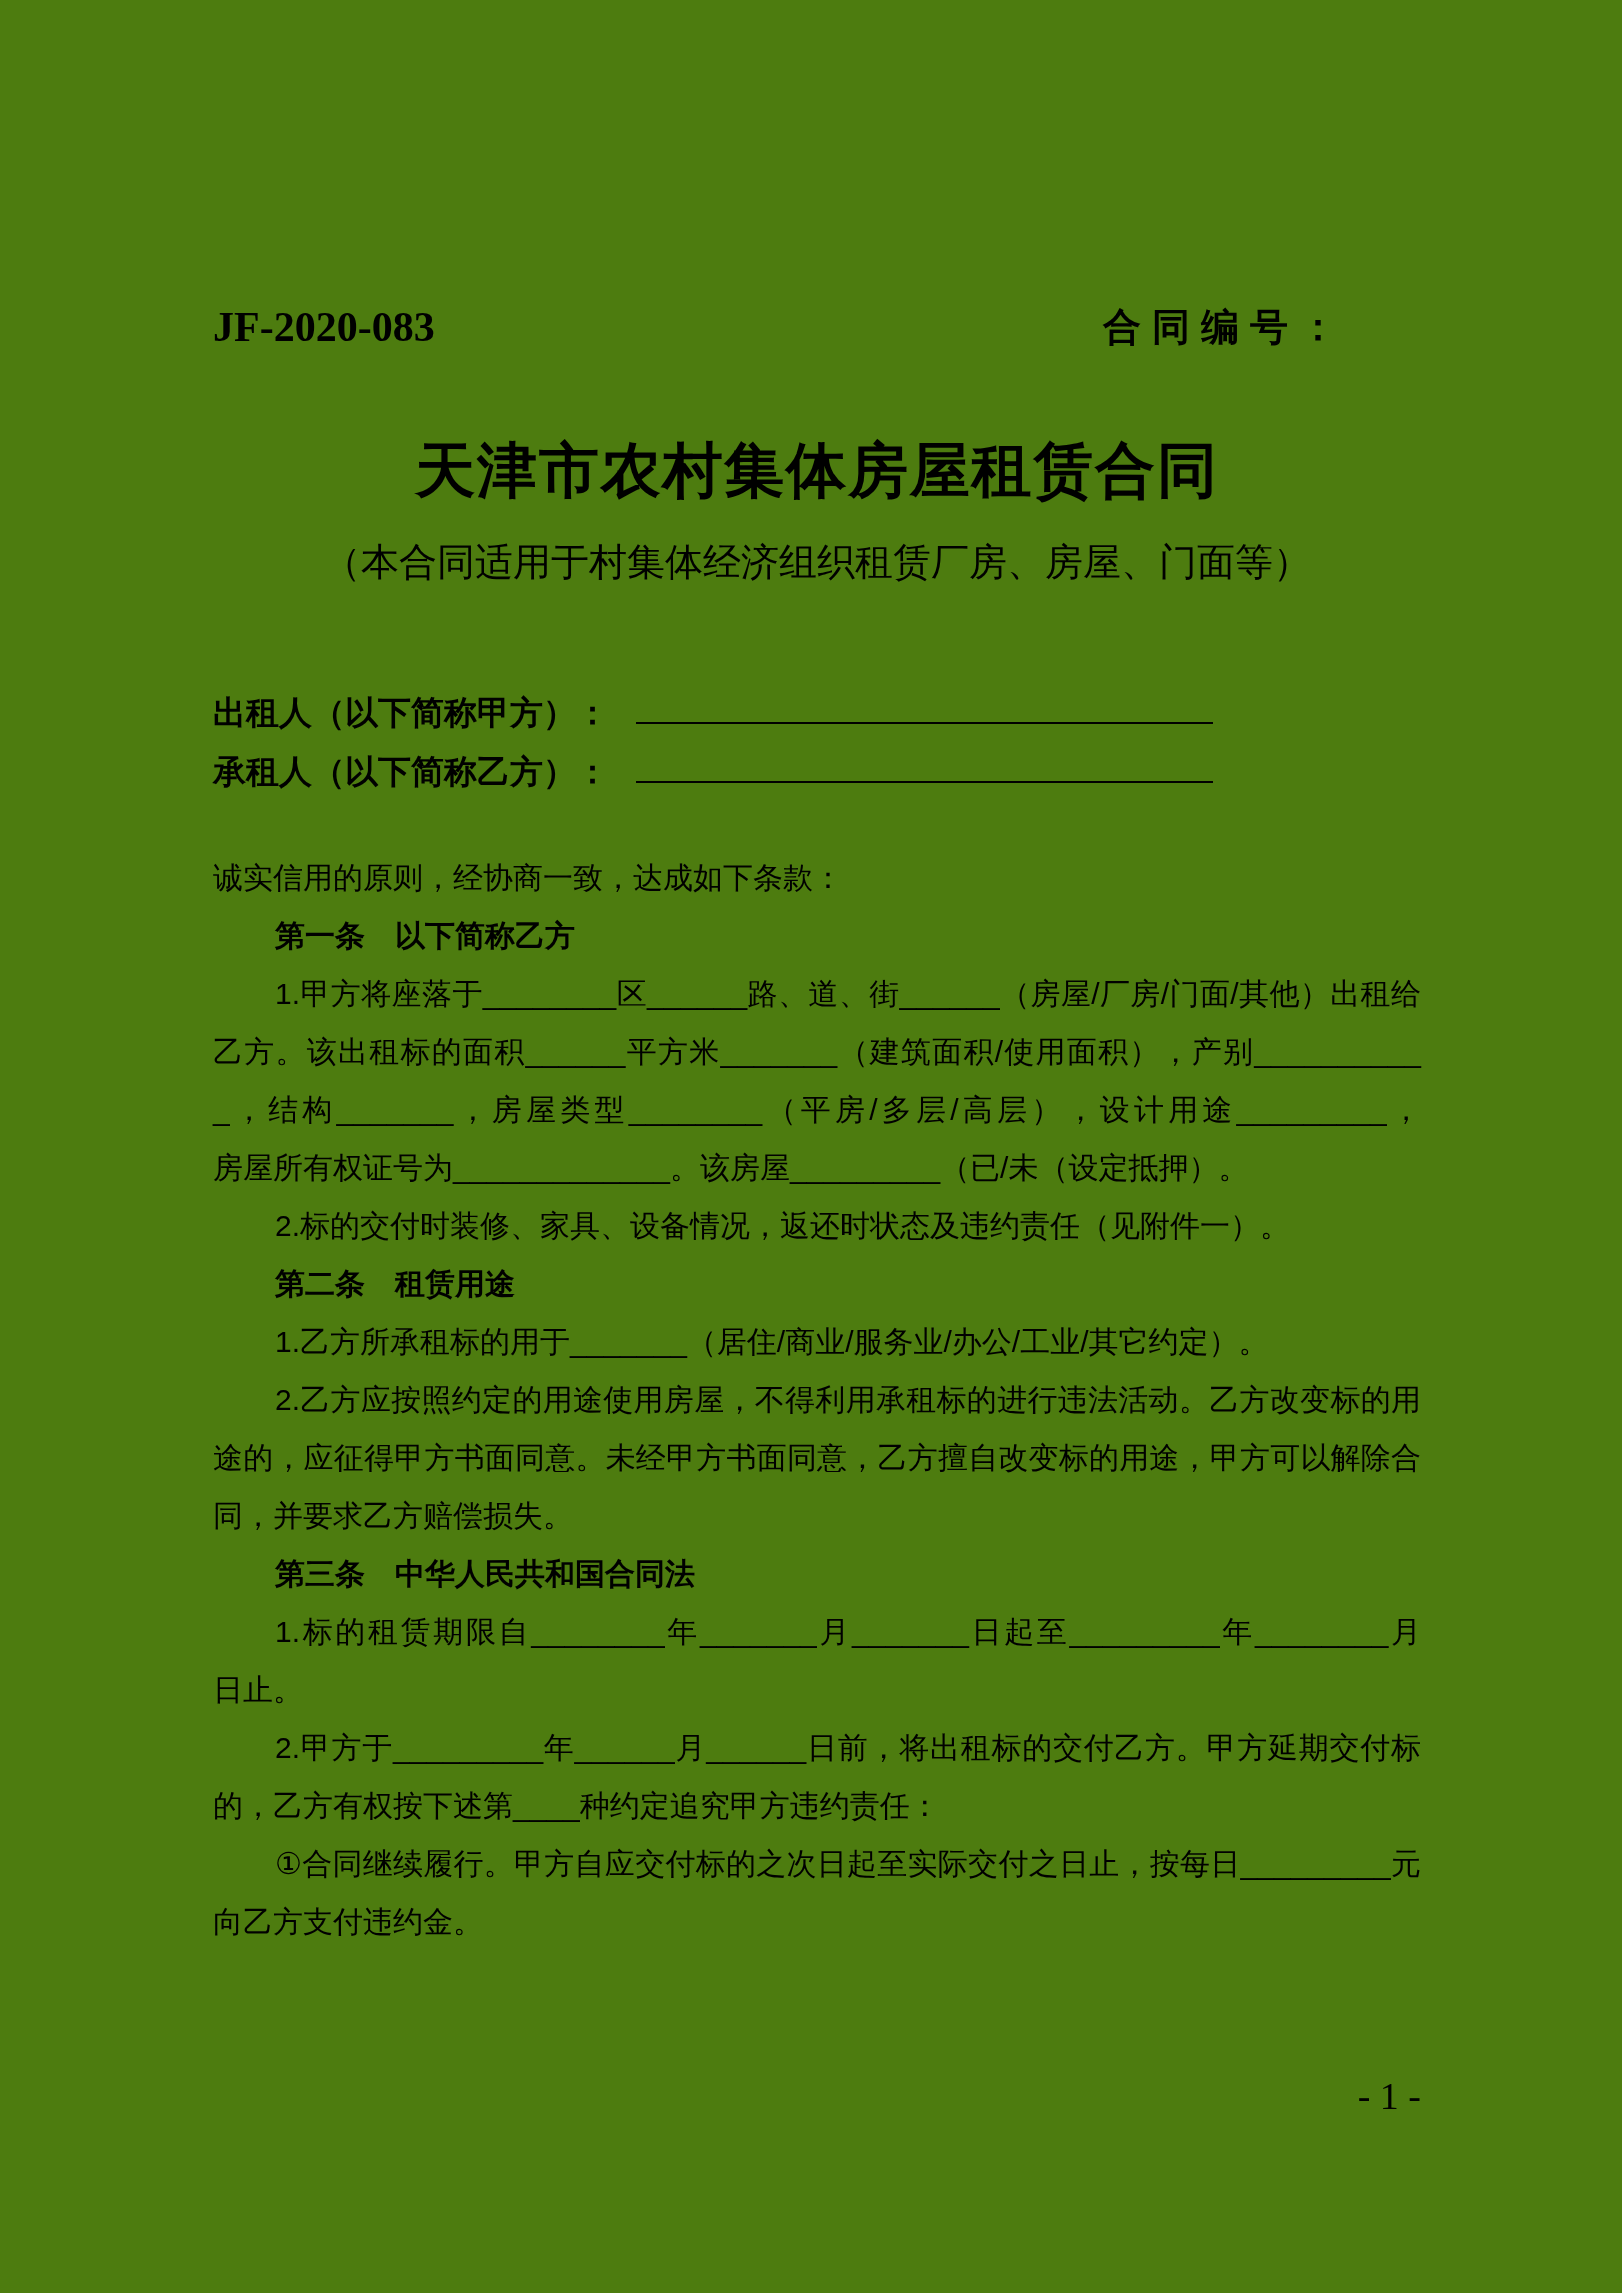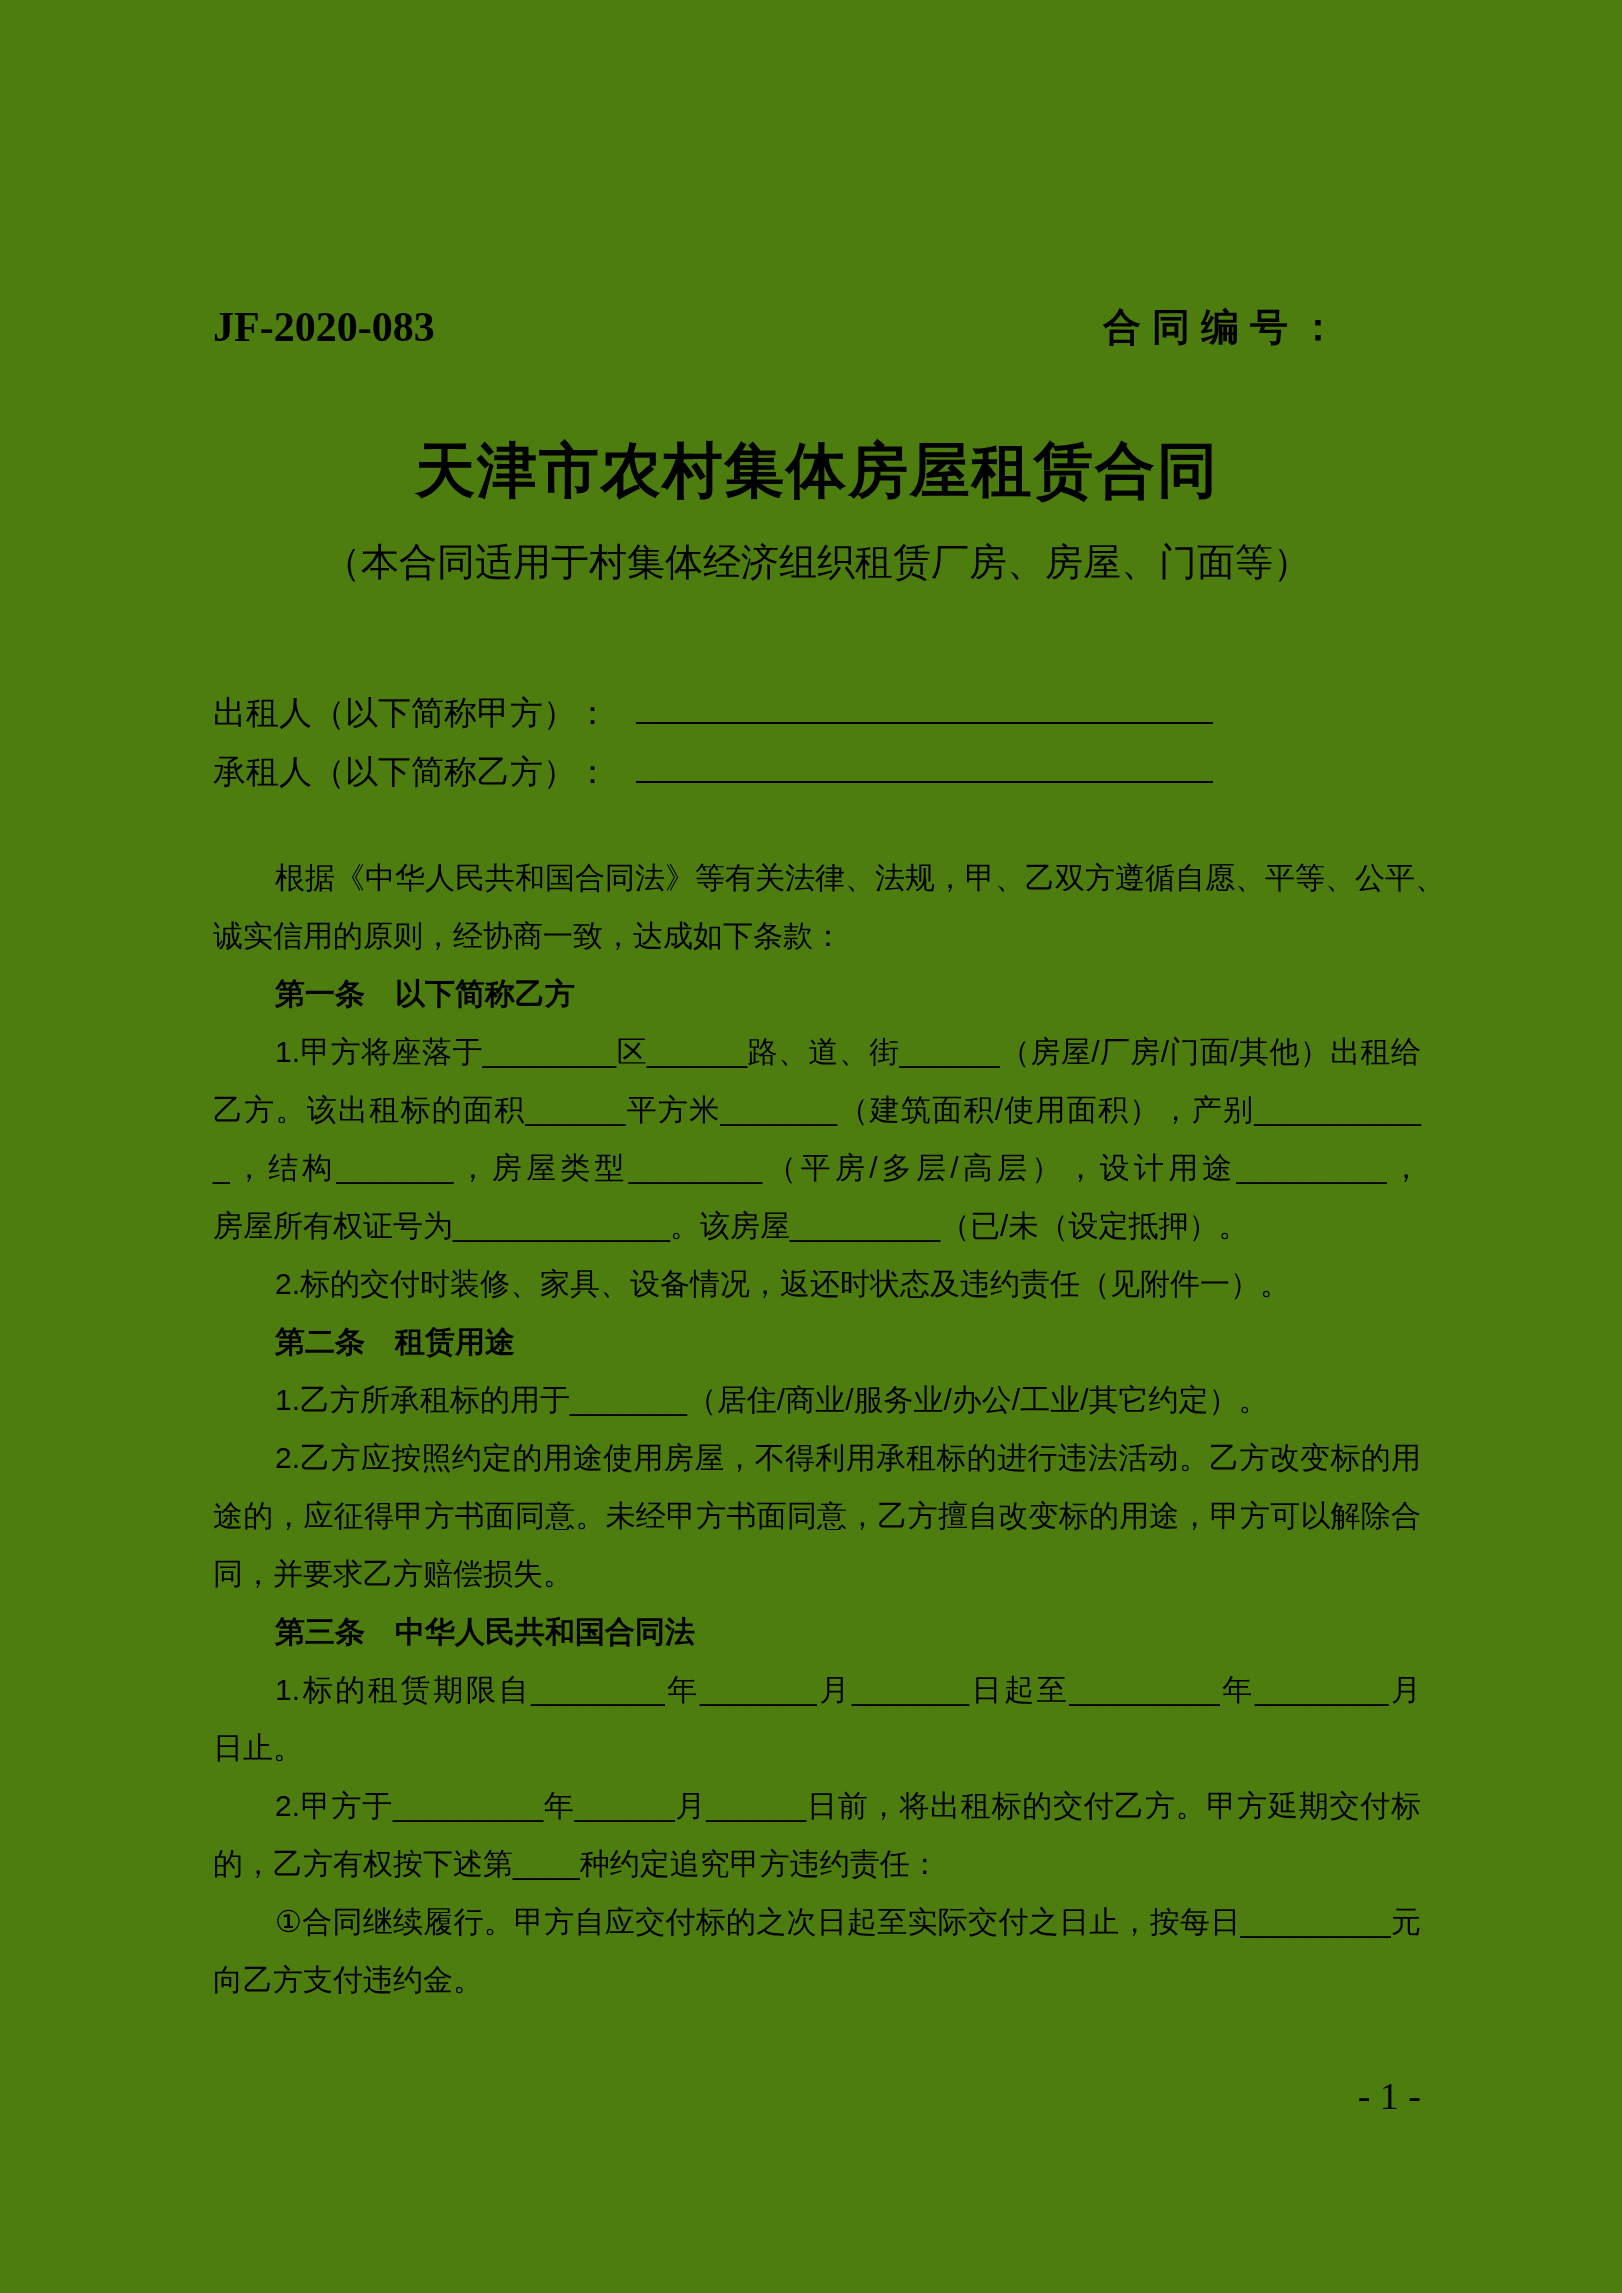--- a/index.html
+++ b/index.html
@@ -45,21 +45,21 @@
     margin-top: 26px;
     font-size: 38px;
     line-height: 51px;
     text-align: center;
   }
   .party-block { margin-top: 95px; }
   .party-row {
     height: 59px;
     line-height: 59px;
     font-size: 33px;
-    font-weight: normal;
+    font-weight: bold;
     white-space: nowrap;
   }
   .party-line {
     display: inline-block;
     width: 577px;
     height: 33px;
     margin-left: 27px;
     border-bottom: 2.7px solid #000000;
   }
   .body { margin-top: 48px; }
@@ -101,21 +101,20 @@
     <div class="party-row">
       <span>出租人（以下简称甲方）：</span><span class="party-line"></span>
     </div>
     <div class="party-row">
       <span>承租人（以下简称乙方）：</span><span class="party-line"></span>
     </div>
   </div>
 
   <div class="body">
 
-    <div class="ln indent fill">根据《中华人民共和国合同法》等有关法律、法规，甲、乙双方遵循自愿、平等、公平、</div>
     <div class="ln">诚实信用的原则，经协商一致，达成如下条款：</div>
 
     <div class="ln indent bold">第一条　以下简称乙方</div>
     <div class="ln indent fill">1.甲方将座落于________区______路、道、街______（房屋/厂房/门面/其他）出租给</div>
     <div class="ln fill">乙方。该出租标的面积______平方米_______（建筑面积/使用面积），产别__________</div>
     <div class="ln fill">_，结构_______，房屋类型________（平房/多层/高层），设计用途_________，</div>
     <div class="ln">房屋所有权证号为_____________。该房屋_________（已/未（设定抵押）。</div>
     <div class="ln indent">2.标的交付时装修、家具、设备情况，返还时状态及违约责任（见附件一）。</div>
 
     <div class="ln indent bold">第二条　租赁用途</div>

